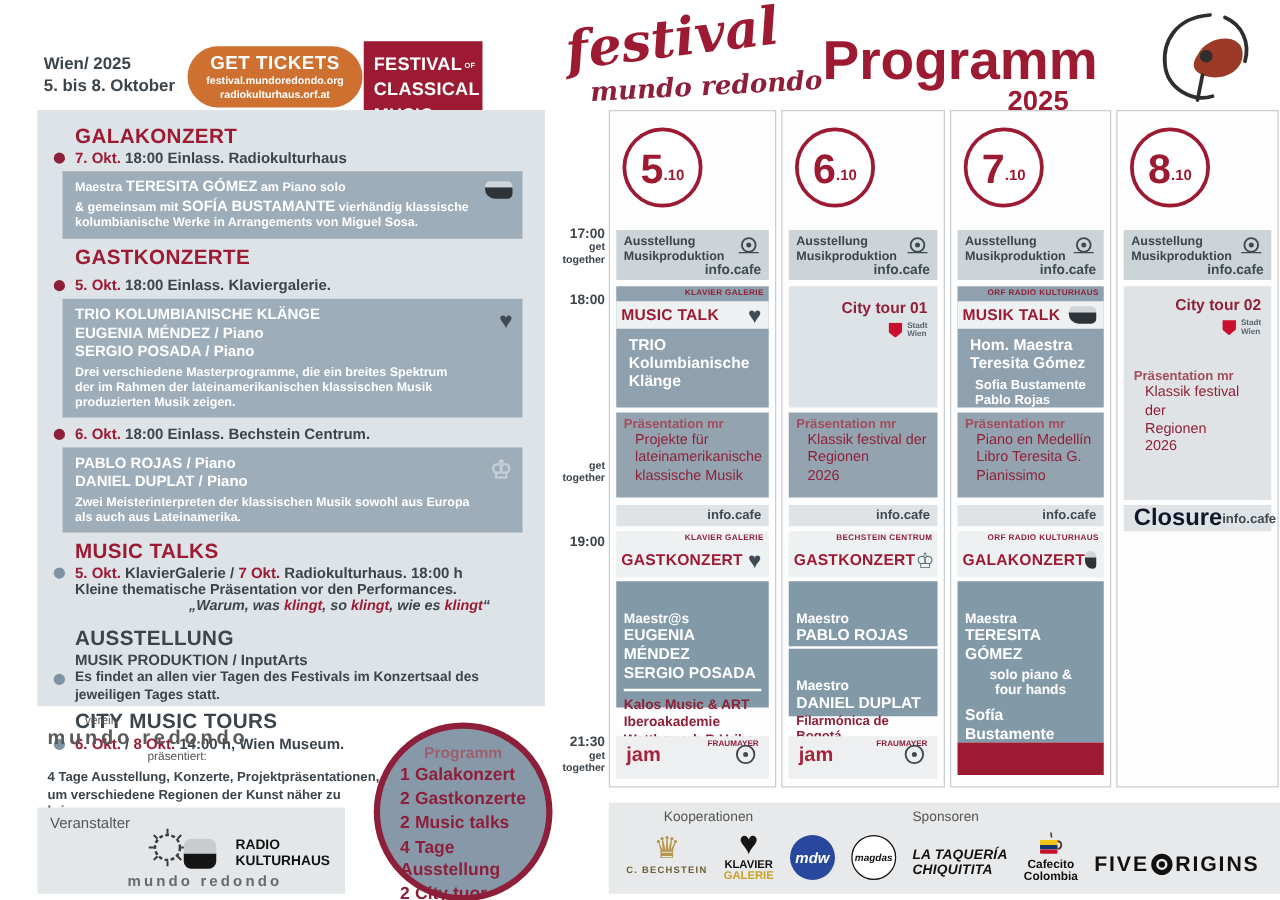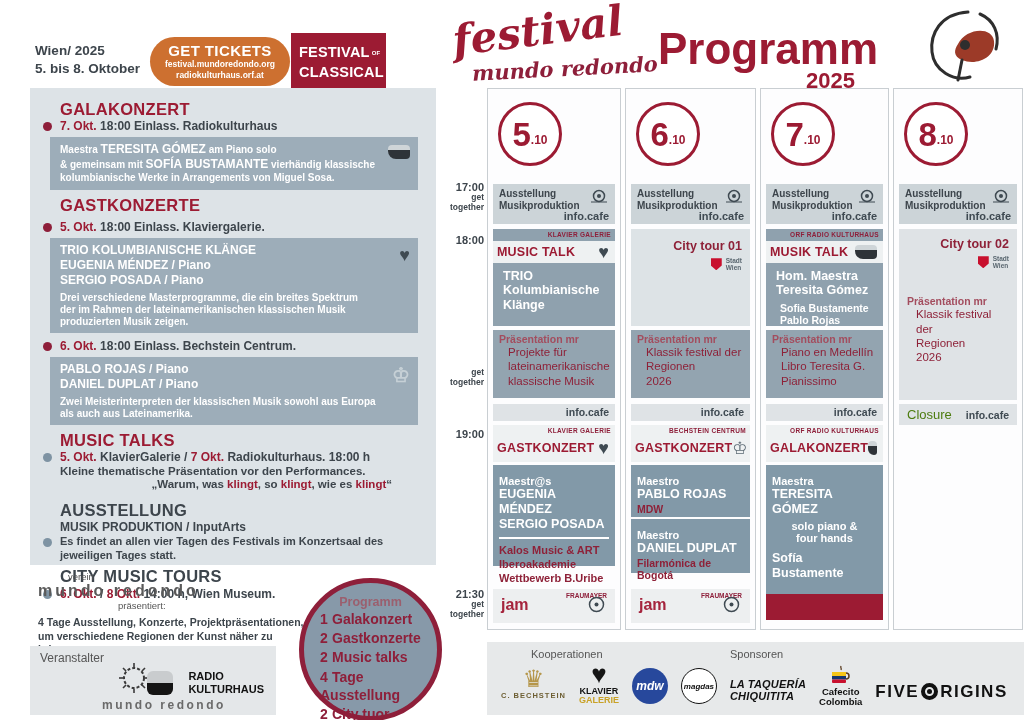--- a/index.html
+++ b/index.html
@@ -36,21 +36,21 @@
   .dotb.gray{background:#7e93a3}
   .lp-line{font-size:12px;font-weight:bold;color:#3d454c;line-height:1.25}
   .rd{color:#9c1b33}
   .gbox{margin:3px 18px 0 20px;background:#9dadb9;color:#fff;padding:5px 42px 5px 10px;position:relative;
         font-size:10px;font-weight:bold;line-height:1.25}
   .gbox .nm{font-size:12px}
   .gbox .desc{margin-top:4px;font-size:10px;font-weight:bold;line-height:1.2}
   .gicon{position:absolute;right:8px;top:8px}
   .crown-lt{color:#c6d0d6;font-size:20px;line-height:1}
   .heart-dk{color:#3f4a52;font-size:18px;line-height:1}
-  .quote{margin:1px 44px 0 0;text-align:right;font-weight:bold;font-size:11.5px;color:#3d454c}
+  .quote{margin:1px 44px 0 0;text-align:right;font-style:italic;font-weight:bold;font-size:11.5px;color:#3d454c}
 
   
   .piano{width:26px;height:16px}
   .piano .pk{height:6px;background:#cfd5d8;border-radius:4px 4px 0 0}
   .piano .pb{height:10px;background:#2e3338;border-radius:0 0 4px 8px}
   .piano.sm{width:22px;height:14px}
   .piano.sm .pk{height:5px}.piano.sm .pb{height:9px}
 
   
   .verein{position:absolute;left:38px;top:571px;width:270px}
@@ -92,41 +92,41 @@
   .trow{display:flex;align-items:center;justify-content:space-between;background:#eef1f2;padding:1px 6px 1px 4px;height:22px;box-sizing:border-box}
   .stitle{font-size:12.5px;font-weight:bold;color:#9c1b33;letter-spacing:.2px}
   .snames{color:#fff;font-weight:bold;font-size:12.5px;line-height:1.15;margin:6px 0 0 10px}
   .ssub{color:#fff;font-weight:bold;font-size:10.5px;line-height:1.2;margin:4px 0 0 14px}
   .praes{margin-top:4px;height:68px;background:#93a4b0;padding:3px 6px;box-sizing:border-box;flex:none}
   .plabel{font-size:10.5px;color:#a34d5e;font-weight:bold}
   .plines{font-size:11.5px;font-weight:normal;color:#8e2138;margin-left:9px;line-height:1.25}
   .cafebar{margin-top:6px;height:17px;background:#dfe3e6;text-align:right;padding-right:6px;font-size:10.5px;
            font-weight:bold;color:#3f4a52;line-height:17px;flex:none}
   .slot19{margin-top:4px;height:37px;background:#eef1f2;box-sizing:border-box;flex:none}
-  .artist{margin-top:3px;background:#8299a8;padding:10px 6px;box-sizing:border-box;flex:none}
+  .artist{margin-top:3px;background:#8299a8;padding:24px 6px;box-sizing:border-box;flex:none}
   .apre{font-size:11px;color:#fff;font-weight:bold}
   .aname{font-size:12.5px;color:#fff;font-weight:bold;line-height:1.2}
   .aorg{font-size:10.5px;color:#8e2138;font-weight:bold;margin-top:1px}
   .asub{border-top:2px solid #fff;margin-top:5px;padding-top:5px;font-size:11px;font-weight:bold;color:#8e2138;line-height:1.25}
   .jam{margin-top:auto;margin-bottom:6px;height:34px;background:#edeff0;position:relative;
        padding:2px 8px;box-sizing:border-box;flex:none}
   .jam .jl{font-size:16px;font-weight:bold;color:#a5243d;margin-top:5px}
   .jam .jt{position:absolute;right:8px;top:3px;font-size:6.5px;font-weight:bold;color:#8e1f3a}
   .jam .jicon{position:absolute;right:10px;bottom:6px}
   .redbar{margin-top:auto;margin-bottom:10px;height:26px;background:#9c1b33;flex:none}
   .citybox{margin-top:5px;height:97px;background:#dde3e6;text-align:right;padding:10px 8px;box-sizing:border-box;flex:none}
   .cityt{font-size:12.5px;font-weight:bold;color:#8e2138}
   .stadt{display:flex;justify-content:flex-end;gap:4px;margin-top:4px;align-items:center}
   .shield{width:11px;height:12px;background:#c8102e;clip-path:polygon(0 0,100% 0,100% 62%,50% 100%,0 62%);flex:none}
   .stxt{font-size:6.5px;font-weight:bold;color:#5a6770;text-align:left;line-height:1.1}
   .bigbox4{margin-top:5px;height:171px;background:#dfe3e6;padding:8px;box-sizing:border-box;flex:none}
   .bb4-praes{margin-top:26px;text-align:left}
   .closure{margin-top:4px;height:21px;background:#dfe3e6;display:flex;justify-content:space-between;
            align-items:center;padding:0 8px;flex:none}
-  .closL{font-size:13px;font-weight:normal;color:#4d7c0f}
+  .closL{font-size:19px;font-weight:bold;color:#0f172a}
   .closR{font-size:10.5px;font-weight:bold;color:#3f4a52}
 
   
   .footer{position:absolute;left:487px;top:642px;width:537px;height:73px;background:#e7e9ea;
           display:flex;align-items:flex-start;gap:13px;padding:6px 10px 0 14px;box-sizing:border-box}
   .fgroup{display:flex;flex-direction:column}
   .flabel{font-size:11px;color:#555;margin-bottom:1px}
   .frow{display:flex;align-items:center;gap:13px}
   .flogo{display:flex;flex-direction:column;align-items:center;line-height:1.05}
   .crown-gold{color:#b5964a;font-size:24px;line-height:1}

